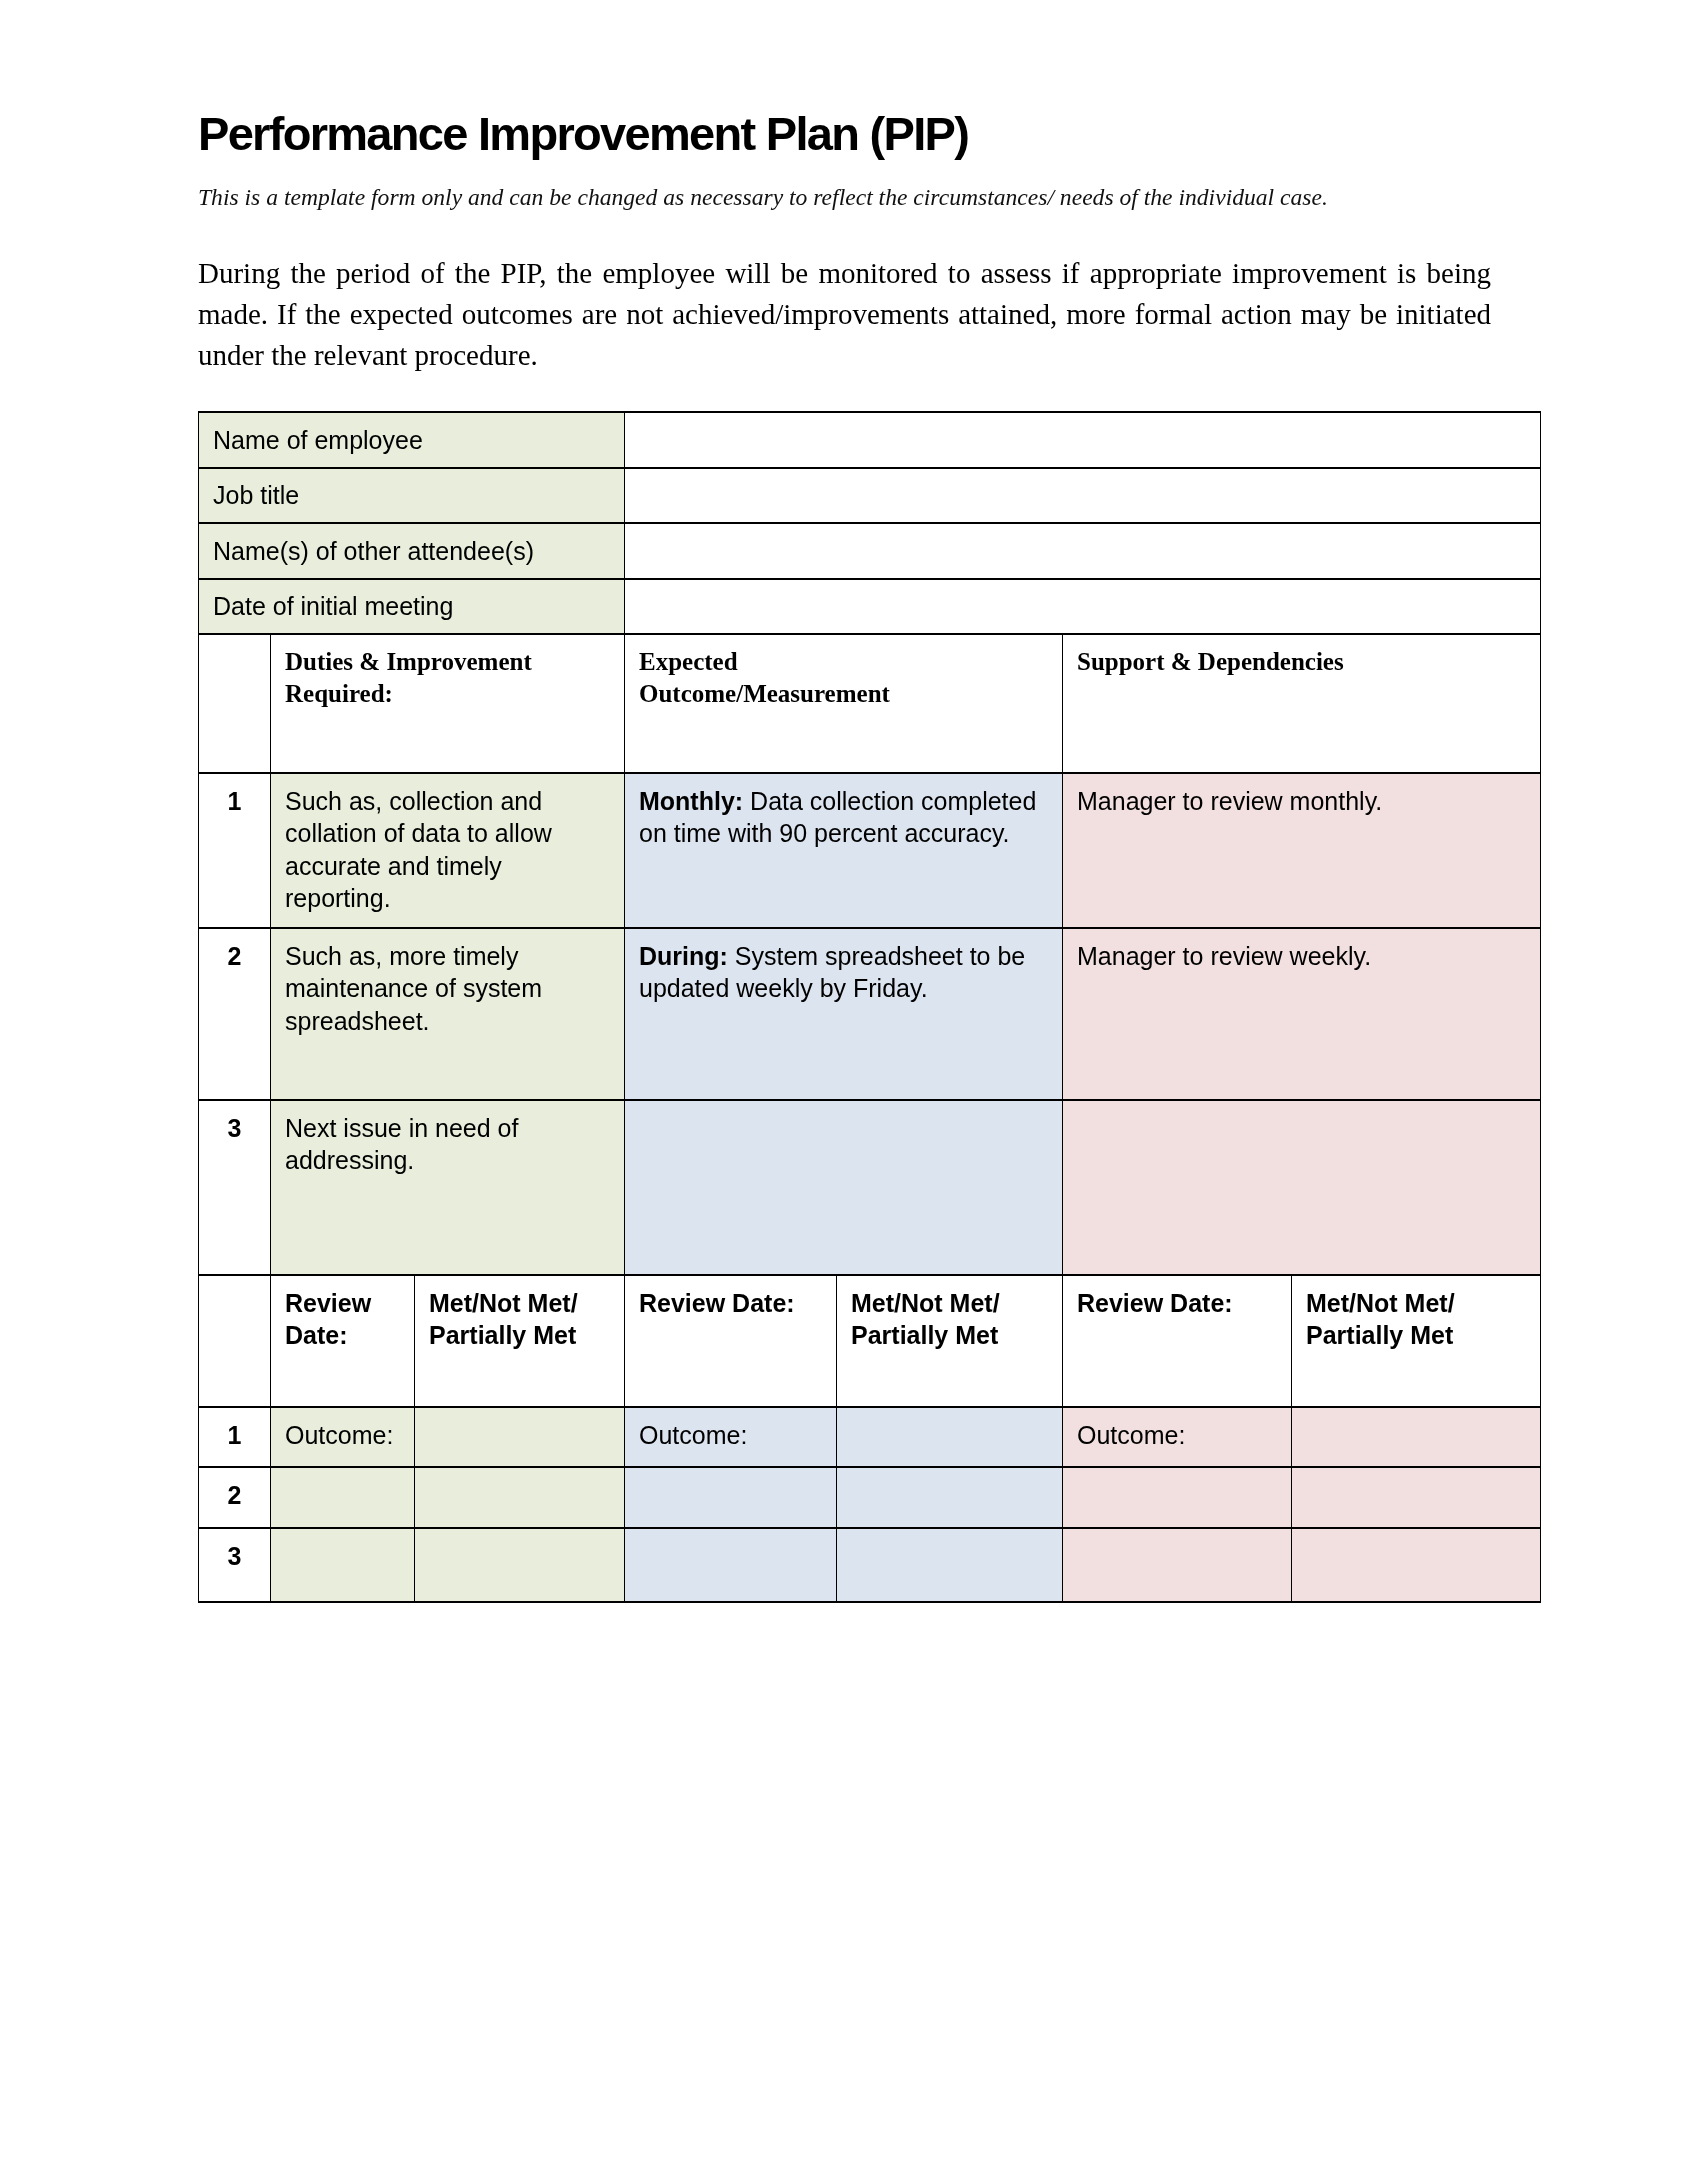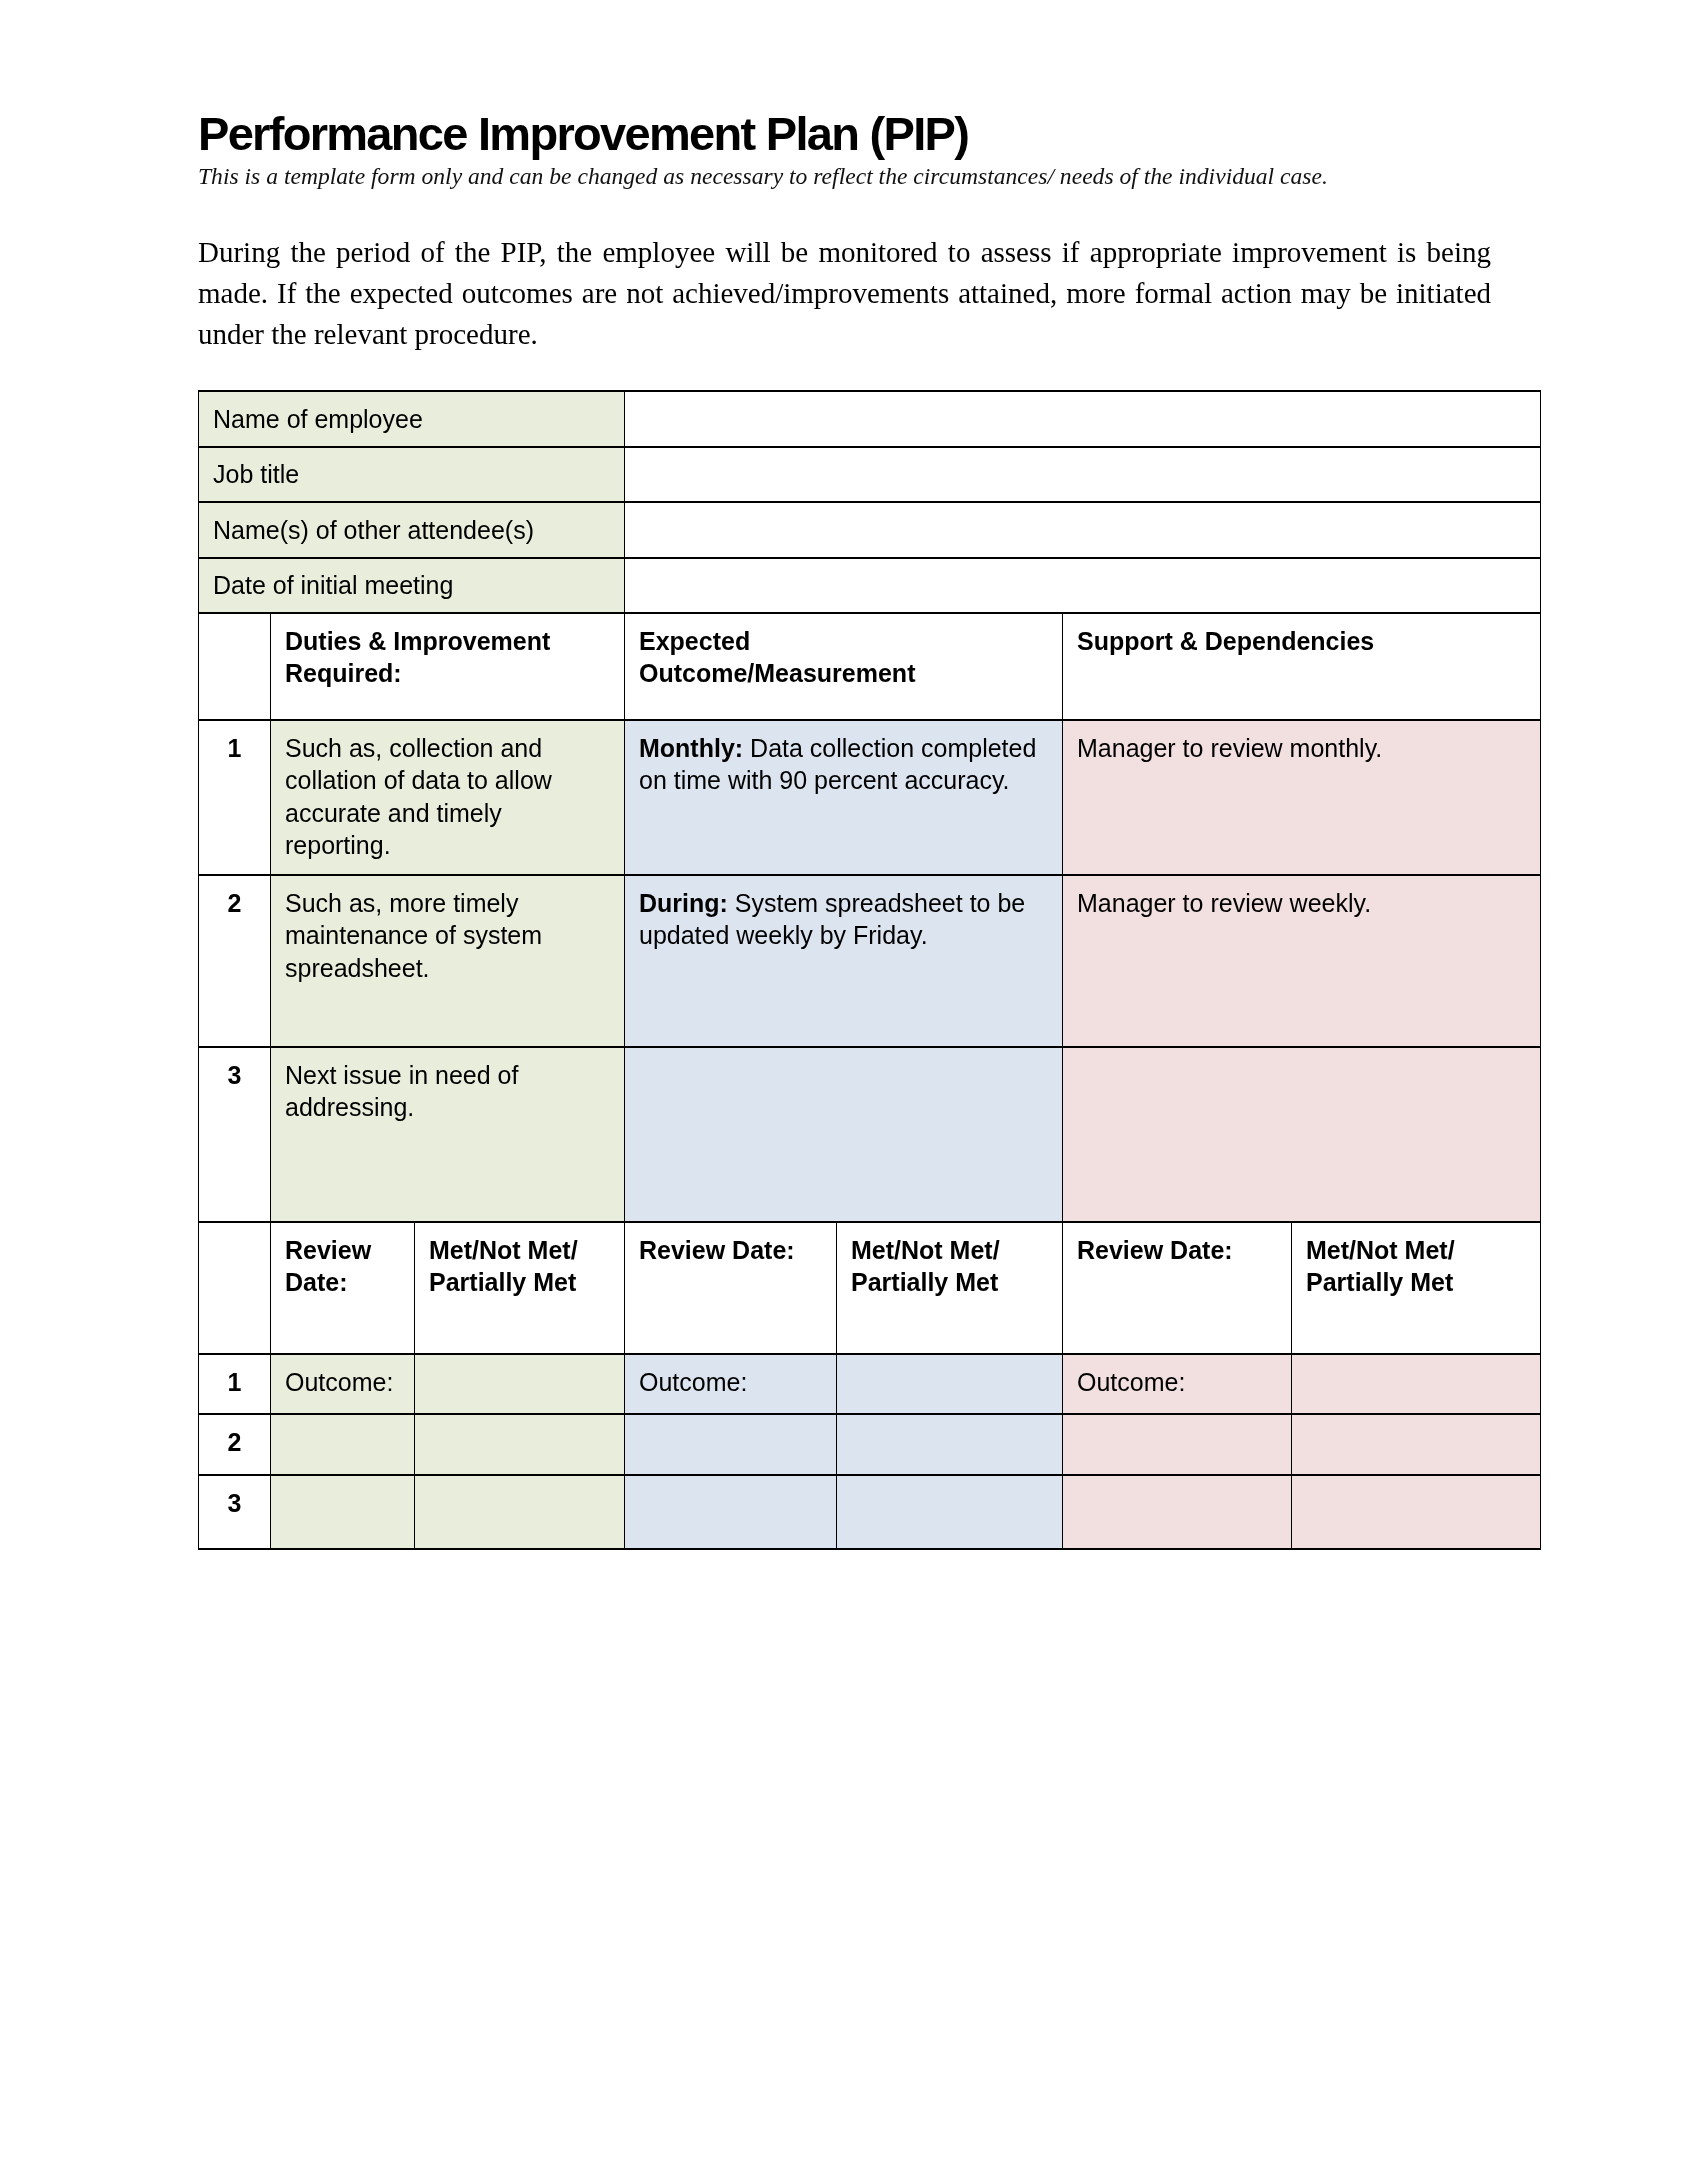--- a/index.html
+++ b/index.html
@@ -23,21 +23,21 @@
   h1.doc-title {
     margin: 107px 0 0 0;
     font-family: "Liberation Sans", sans-serif;
     font-weight: bold;
     font-size: 47px;
     line-height: 1.15;
     letter-spacing: -1.7px;
     color: #000000;
   }
   .doc-subtitle {
-    margin: 0 0 0 0;
+    margin: 21px 0 0 0;
     font-family: "Liberation Serif", serif;
     font-style: italic;
     font-size: 23.6px;
     line-height: 1.3;
     color: #111111;
   }
   .intro {
     margin: 40px 16px 0 0;
     width: 1293px;
     font-family: "Liberation Serif", serif;
@@ -58,21 +58,21 @@
     border-bottom-width: 2.6px;
     font-size: 25px;
     line-height: 1.3;
     vertical-align: top;
     padding: 10.5px 14px;
     overflow: hidden;
     word-wrap: break-word;
   }
   
   tr.r-info     { height: 52px; }
-  tr.r-bheader  { height: 107px; }
+  tr.r-bheader  { height: 139px; font-family: Liberation Serif, serif; }
   tr.r-brow1    { height: 155px; }
   tr.r-brow2    { height: 172px; }
   tr.r-brow3    { height: 175px; }
   tr.r-rheader  { height: 132px; }
   tr.r-orow1    { height: 60px; }
   tr.r-orow2    { height: 61px; }
   tr.r-orow3    { height: 74px; }
 
   td.c-green { background: var(--green, #e8eedb); }
   td.c-blue  { background: var(--blue,  #dce4ef); }

